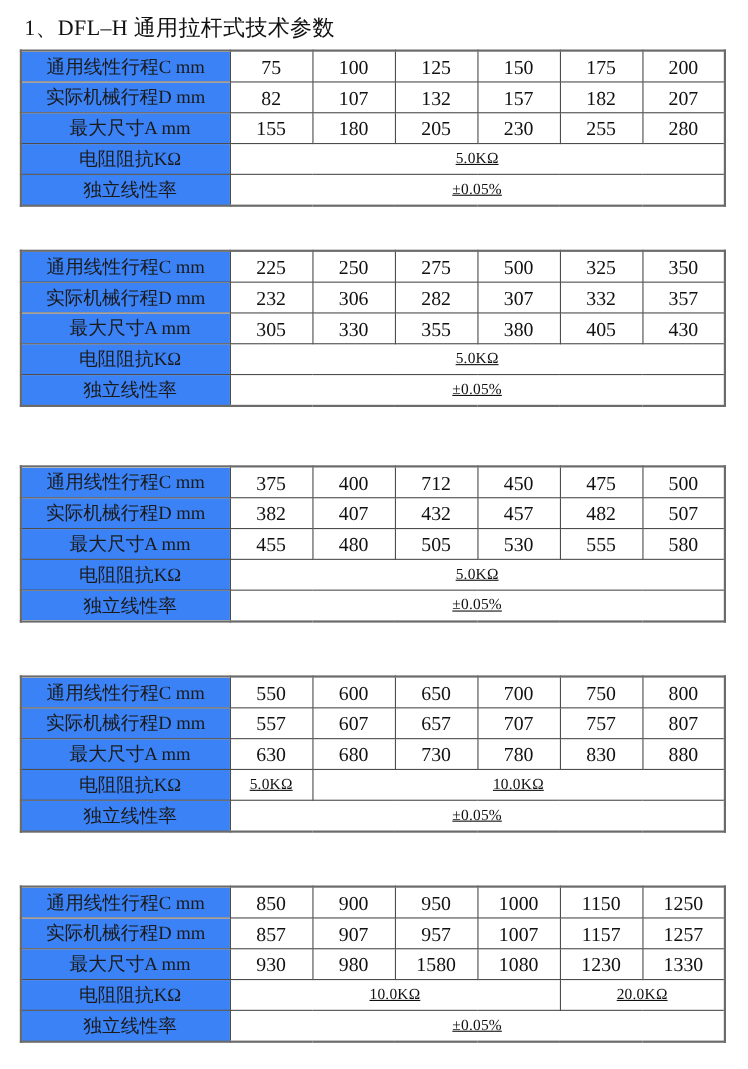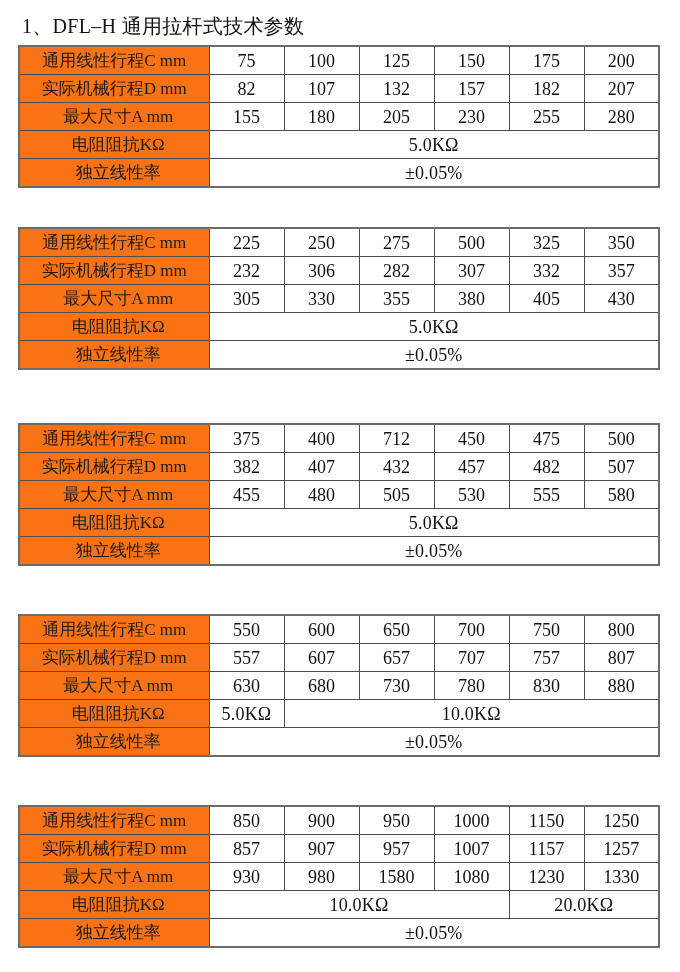--- a/index.html
+++ b/index.html
@@ -56,37 +56,38 @@
     color: #111111;
     background: #ffffff;
     overflow: hidden;
     white-space: nowrap;
   }
 
   .spec-table col.label-col { width: 190px; }
   .spec-table col.data-col  { width: 75px; }
 
   td.row-label {
-    background: #f97316;
+    background: #3b82f6;
     color: #1a1a1a;
     font-size: 17px;
     text-align: center;
     padding: 0 4px;
     border-right: 1px solid #4d4d4d;
   }
   td.row-label.align-left {
     text-align: center;
     padding-left: 12px;
   }
 
   td.value { font-size: 18px; }
 
   td.merged {
-    font-size: 18px;
+    font-size: 14px;
     letter-spacing: 0.2px;
+    text-decoration: underline;
   }
 
   
   #table-1 { top: 45px; }
   #table-2 { top: 227px; }
   #table-3 { top: 423px; }
   #table-4 { top: 614px; }
   #table-5 { top: 805px; }
 </style>
 </head>

